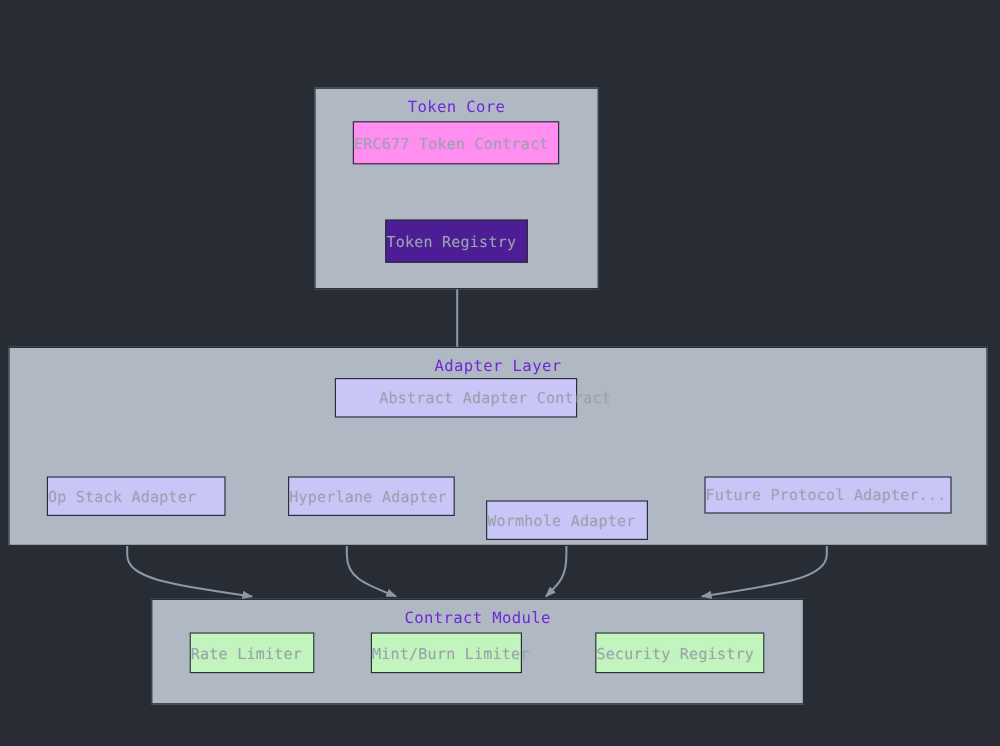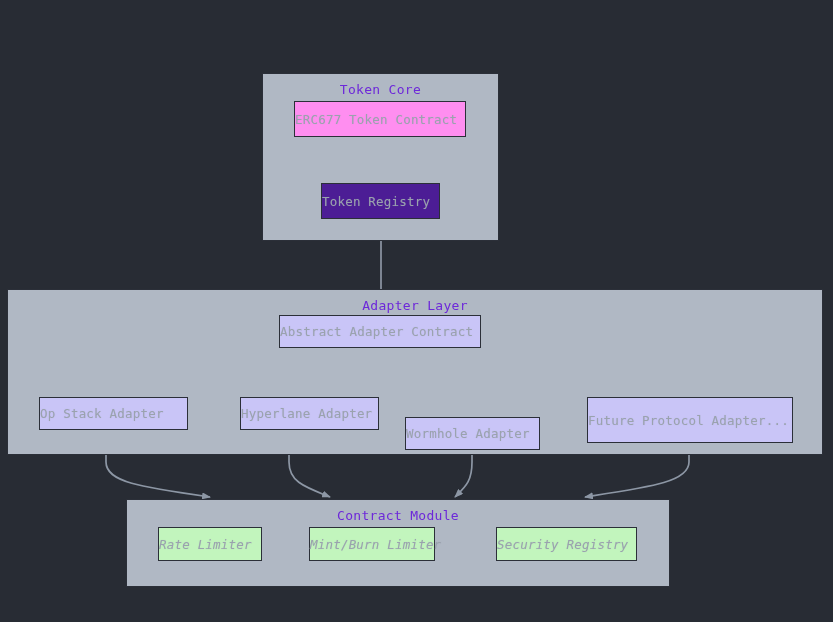--- a/index.html
+++ b/index.html
@@ -48,21 +48,21 @@
     align-items: center;
     justify-content: flex-start;
     font-size: 12.5px;
     letter-spacing: 0.2px;
     white-space: nowrap;
     color: #9aa2ae;
     text-shadow: 0 0 1px rgba(150,158,170,0.35);
   }
   .node.pink { background: #ff8ef0; }
   .node.purple { background: #c9c5f7; }
-  .node.green { background: #c2f5bd; font-style: italic; }
+  .node.green { background: #c2f5bd; }
 </style>
 </head>
 <body>
 
 <div id="canvas">
 
   <svg class="edges" viewBox="0 0 833 622">
     <defs>
       <marker id="arrowhead" markerWidth="9" markerHeight="7" refX="8" refY="3.5" orient="auto" markerUnits="userSpaceOnUse">
         <polygon points="0 0, 9 3.5, 0 7" fill="#8d97a5"></polygon>
@@ -93,33 +93,33 @@
         <div class="cluster-title">Contract Module</div>
       </div>
     </div>
   <div id="nodes">
       <div class="node pink" style="left: 294px; top: 101px; width: 172px; height: 36px; background: rgb(255, 142, 240);">
         <span>ERC677 Token Contract</span>
       </div>
       <div class="node pink" style="left: 321px; top: 183px; width: 119px; height: 36px; background: #4c1d95;">
         <span>Token Registry</span>
       </div>
-      <div class="node purple" style="left: 279px; top: 315px; width: 202px; height: 33px; background: rgb(201, 197, 247);">
+      <div class="node purple" style="left: 279px; top: 315px; width: 202px; height: 33px; background: rgb(201, 197, 247); padding-left: 36px;">
         <span>Abstract Adapter Contract</span>
       </div>
       <div class="node purple" style="left: 39px; top: 397px; width: 149px; height: 33px; background: rgb(201, 197, 247);">
         <span>Op Stack Adapter</span>
       </div>
       <div class="node purple" style="left: 219px; top: 397px; width: 139px; height: 33px; background: rgb(201, 197, 247); margin-left: 21px;">
         <span>Hyperlane Adapter</span>
       </div>
       <div class="node purple" style="left: 405px; top: 417px; width: 135px; height: 33px; background: rgb(201, 197, 247);">
         <span>Wormhole Adapter</span>
       </div>
-      <div class="node purple" style="left: 587px; top: 397px; width: 206px; height: 46px; background: rgb(201, 197, 247);">
+      <div class="node purple" style="left: 587px; top: 397px; width: 206px; height: 31px; background: rgb(201, 197, 247);">
         <span>Future Protocol Adapter...</span>
       </div>
       <div class="node green" style="left: 158px; top: 527px; width: 104px; height: 34px; background: rgb(194, 245, 189);">
         <span>Rate Limiter</span>
       </div>
       <div class="node green" style="left: 309px; top: 527px; width: 126px; height: 34px; background: rgb(194, 245, 189);">
         <span>Mint/Burn Limiter</span>
       </div>
       <div class="node green" style="left: 496px; top: 527px; width: 141px; height: 34px; background: rgb(194, 245, 189);">
         <span>Security Registry</span>

